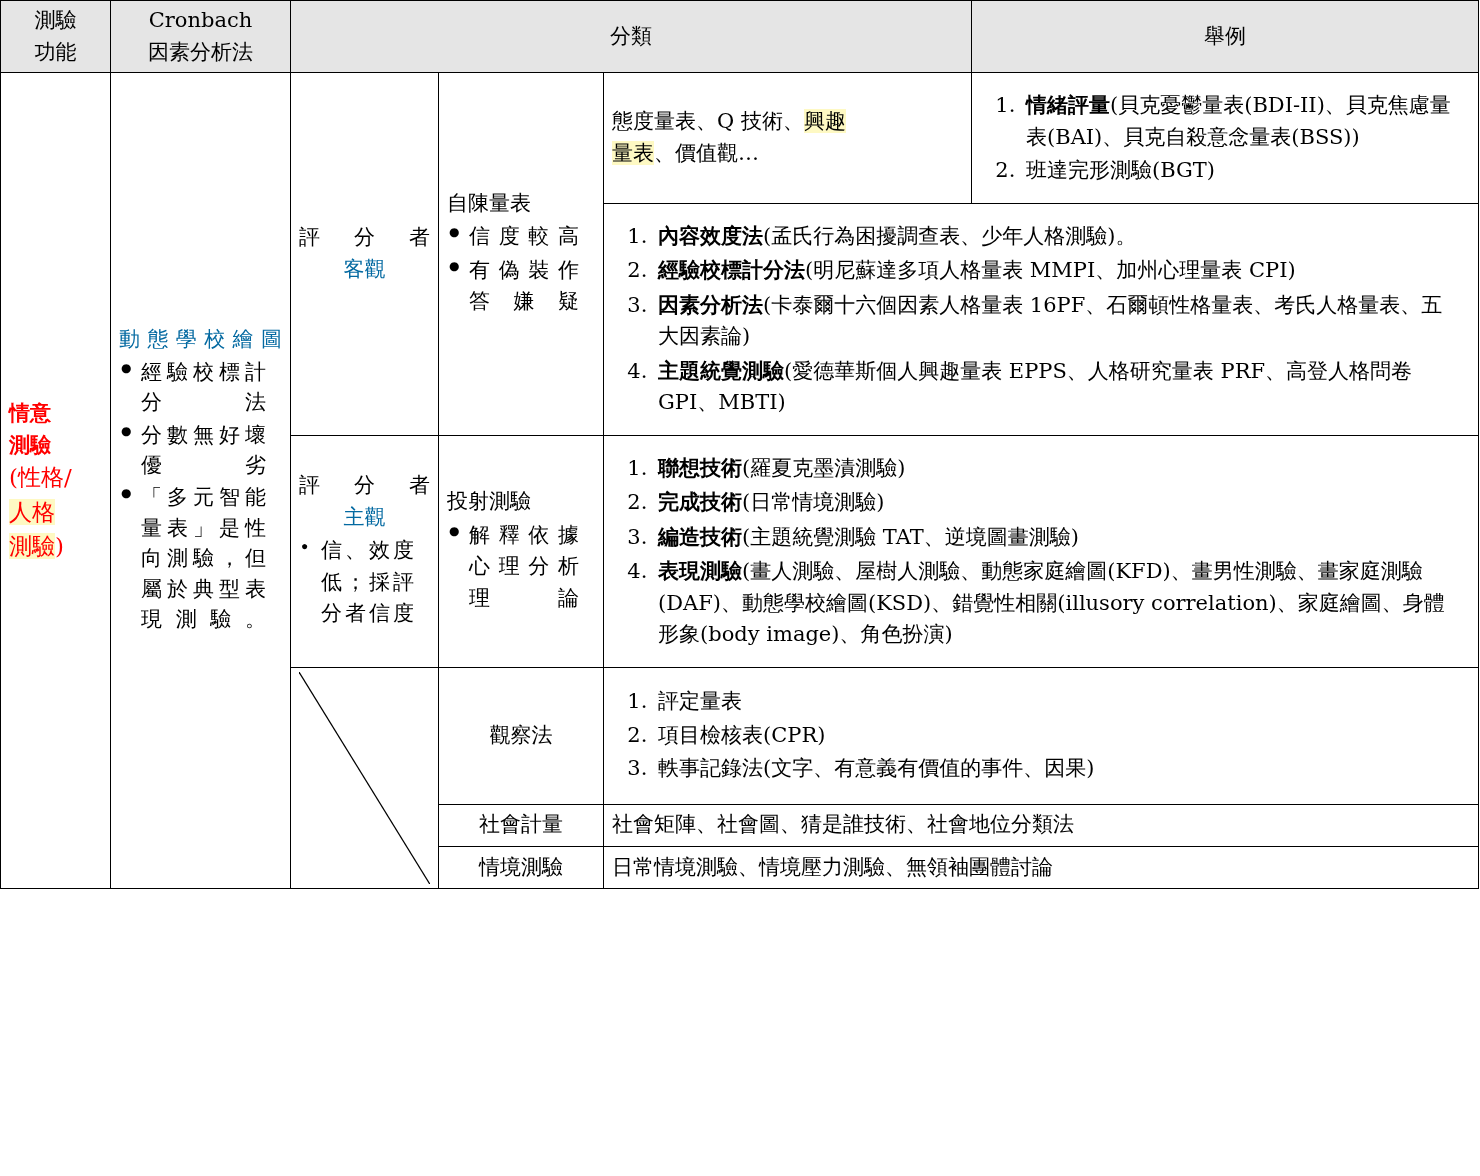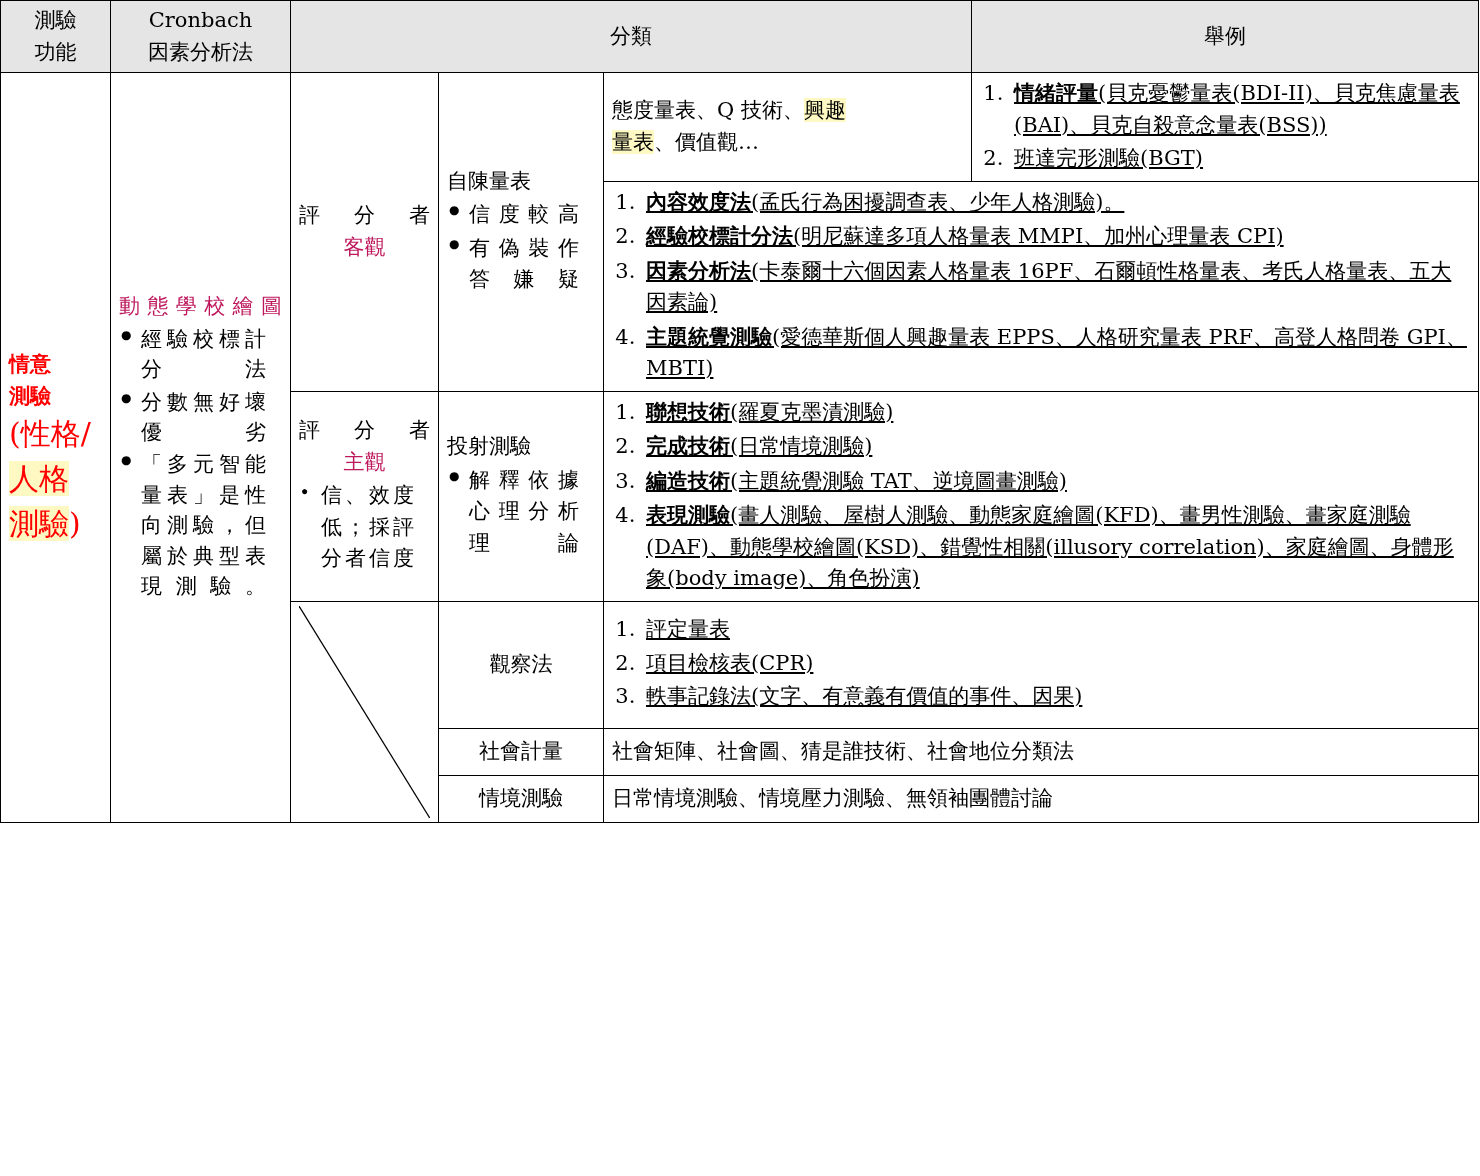--- a/index.html
+++ b/index.html
@@ -30,24 +30,24 @@
   .c-title{
     color:#ff0000;
     font-weight:bold;
     text-align:left;
     font-size:25px;
     line-height:1.45;
   }
   .c-title .sub{
     color:#ff0000;
     font-weight:normal;
-    font-size:30px;
+    font-size:23px;
   }
   .hl{background:#fef9c3;margin-top:17px;}
-  .blue{color:#be185d;}
+  .blue{color:#0369a1;}
   .bold{font-weight:bold;}
   .just{
     text-align:justify;
     text-align-last:justify;
   }
   .cellpad{padding:6px 10px;}
   ul.dot{
     margin:2px 16px 0 0;
     padding-left:20px;
     list-style:none;
@@ -61,24 +61,23 @@
   }
   ul.dot>li:before{
     content:"\25CF";
     position:absolute;
     left:-18px;
     top:0;
     font-size:12px;
     line-height:1.9;
   }
   ol.num{
-    margin:0;
+    margin:12px;
     padding-left:30px;
     list-style-type:decimal;
-    text-decoration:underline;
   }
   ol.num>li{
     margin-bottom:2px;
     padding-left:4px;
     text-align:left;
   }
   .ctr{text-align:center;font-family:Liberation Serif, serif;}
   .vmid{vertical-align:middle;}
   .vtop{vertical-align:top;}
   .diag{

